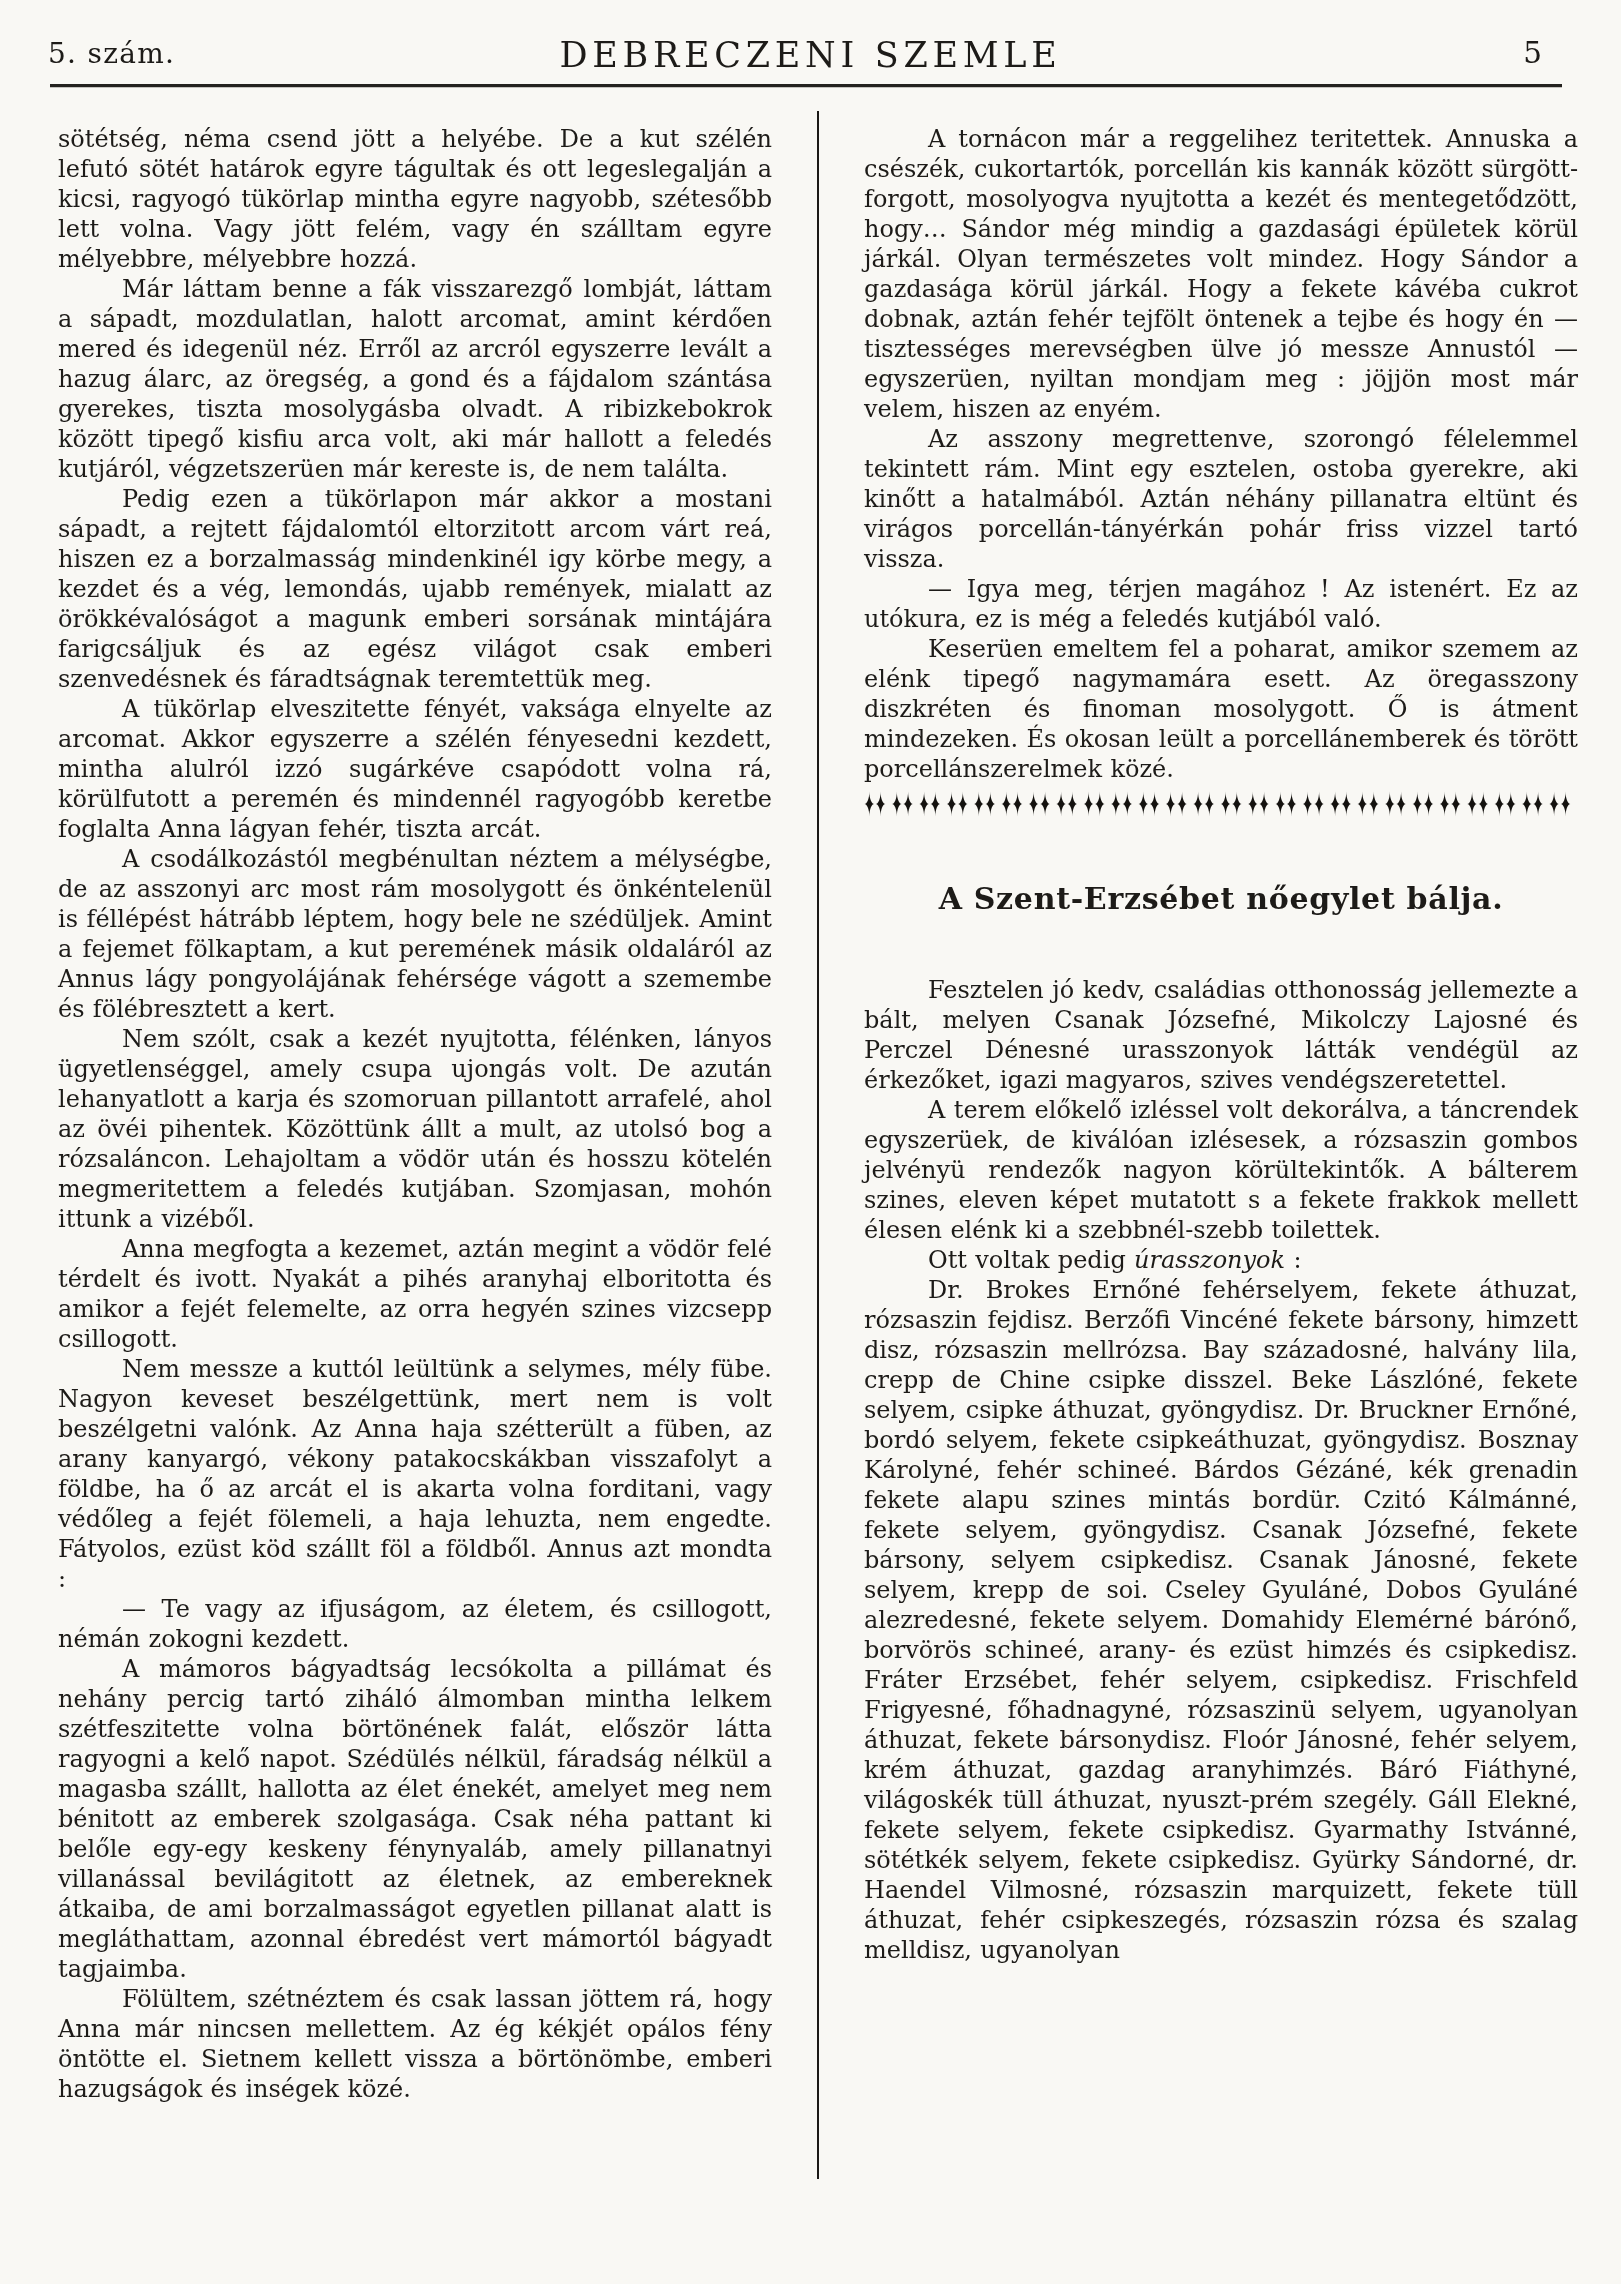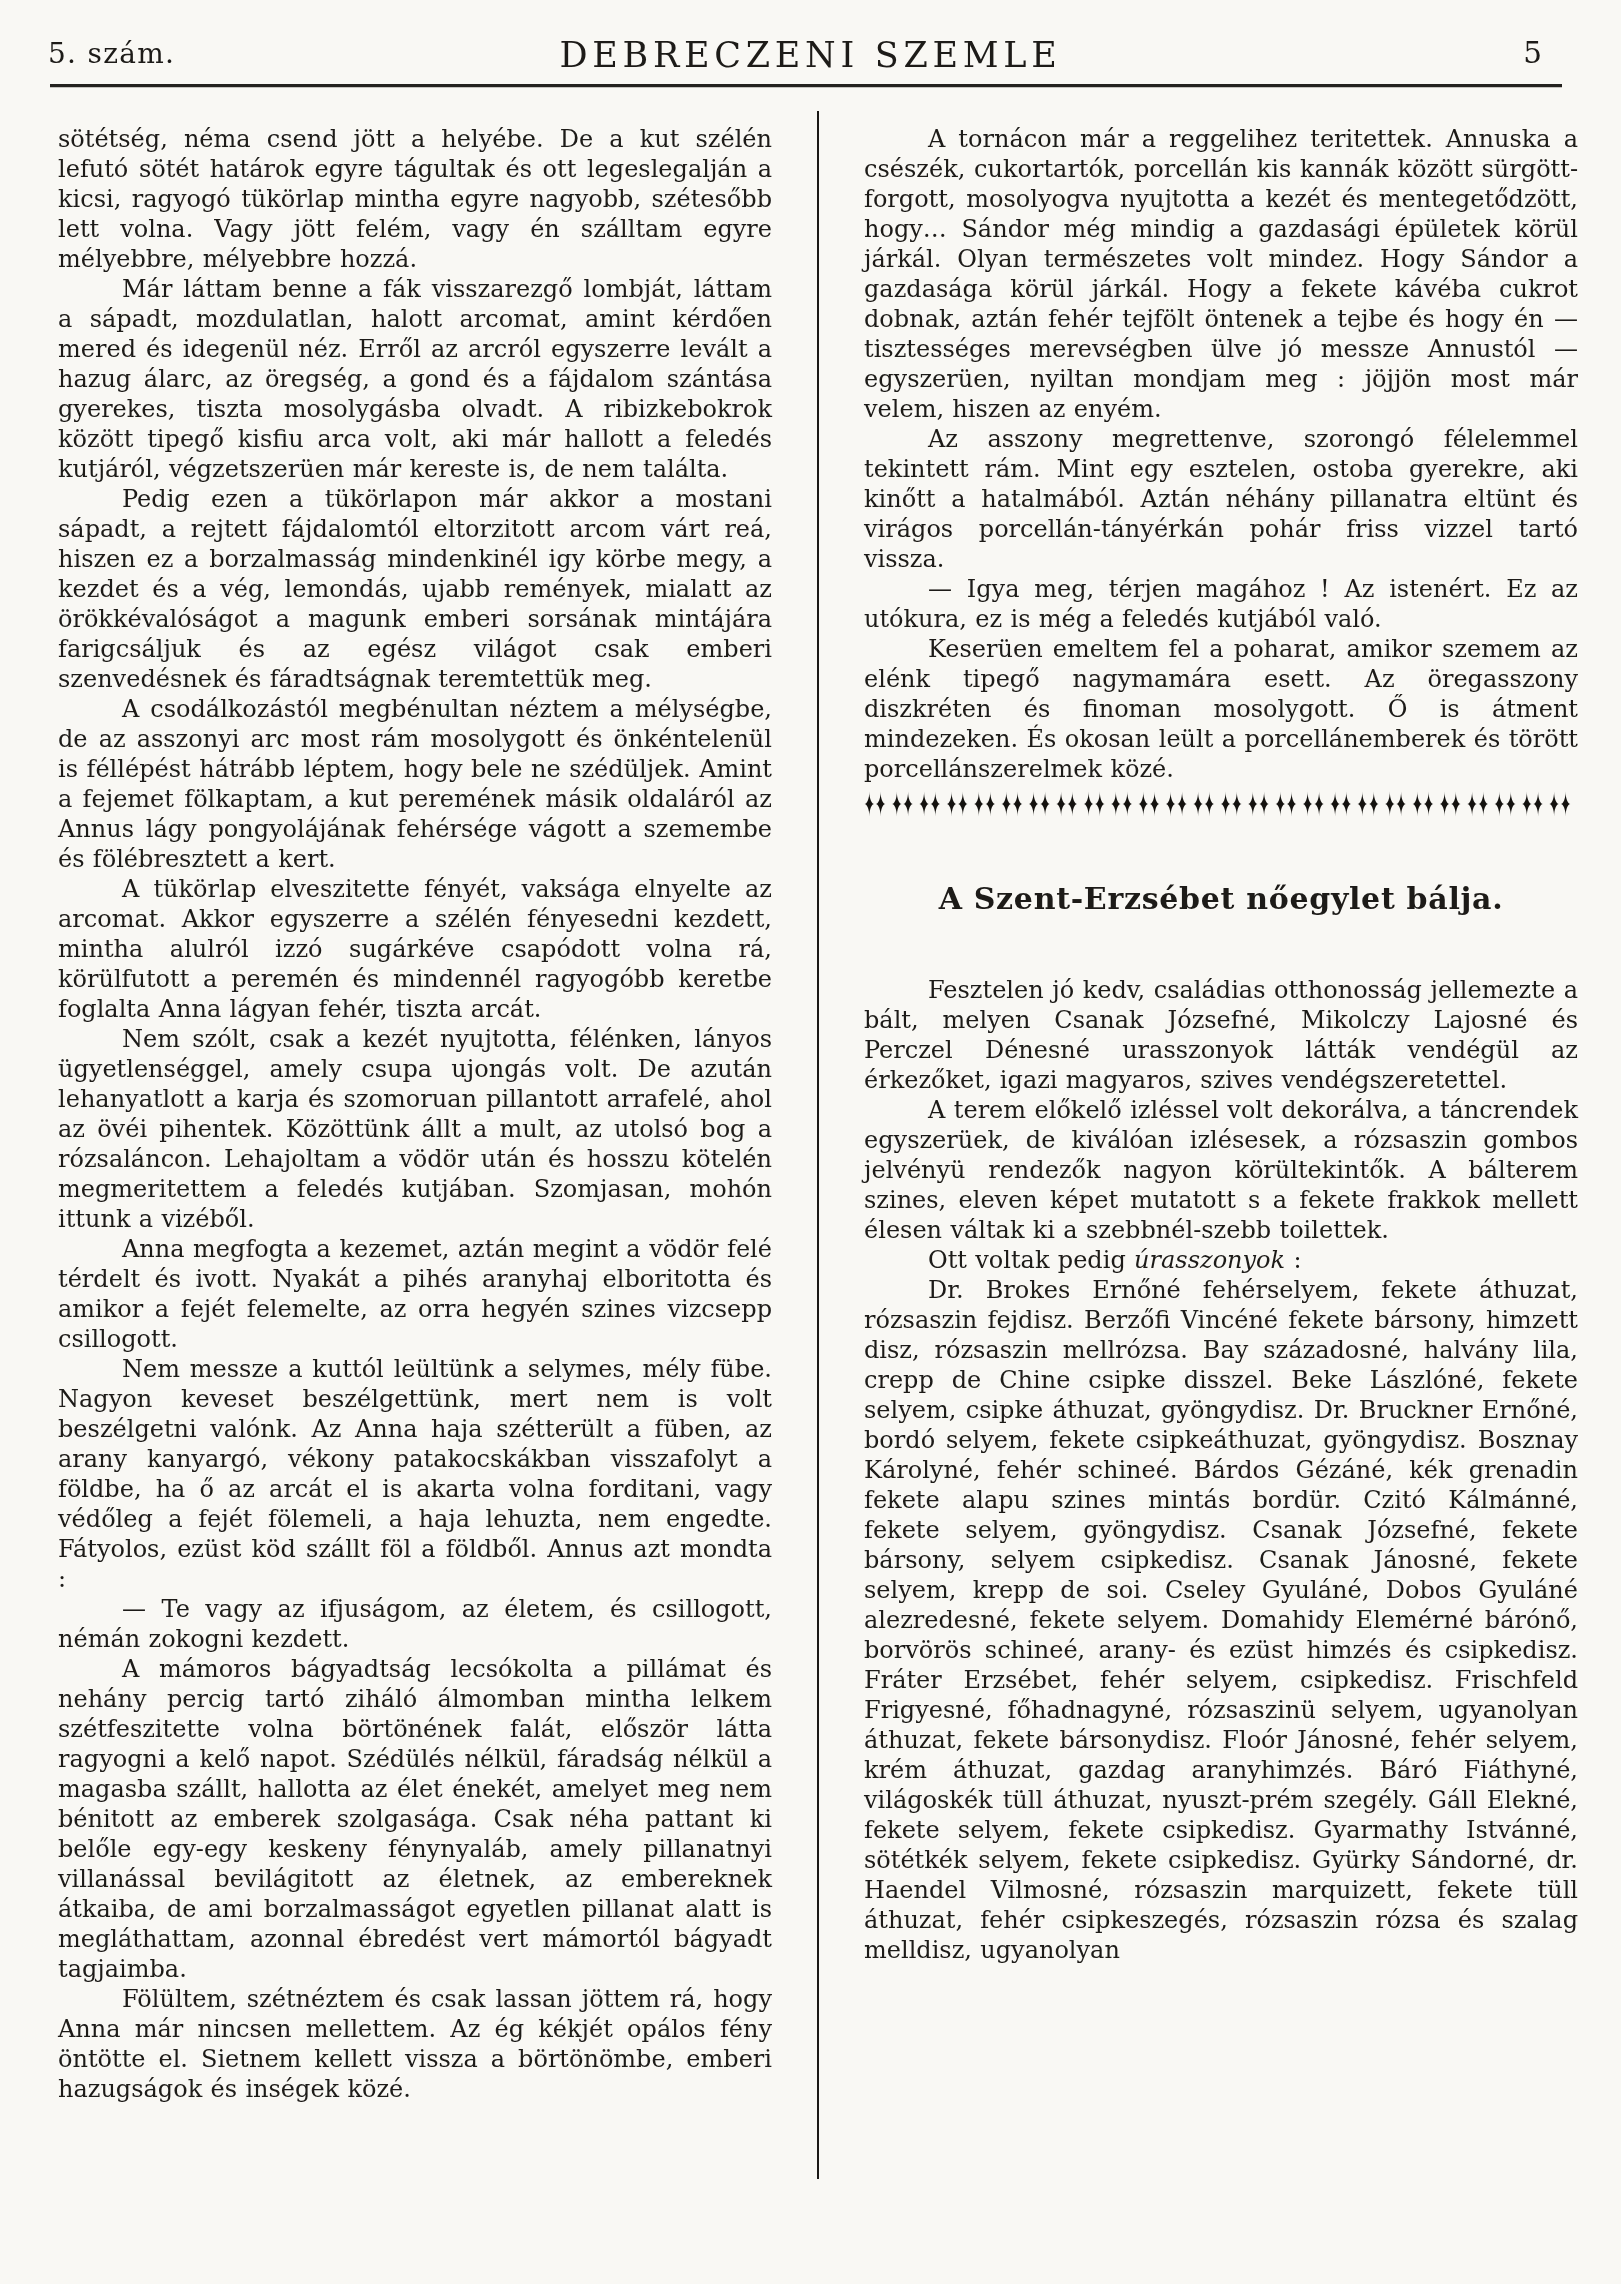--- a/index.html
+++ b/index.html
@@ -80,23 +80,23 @@
   <div class="columns">
 
     <div class="col">
 
         <p class="para noindent">sötétség, néma csend jött a helyébe. De a kut szélén lefutó sötét határok egyre tágultak és ott legeslegalján a kicsi, ragyogó tükörlap mintha egyre nagyobb, szétesőbb lett volna. Vagy jött felém, vagy én szálltam egyre mélyebbre, mélyebbre hozzá.</p>
 
         <p class="para">Már láttam benne a fák visszarezgő lombját, láttam a sápadt, mozdulatlan, halott arcomat, amint kérdően mered és idegenül néz. Erről az arcról egyszerre levált a hazug álarc, az öregség, a gond és a fájdalom szántása gyerekes, tiszta mosolygásba olvadt. A ribizkebokrok között tipegő kisfiu arca volt, aki már hallott a feledés kutjáról, végzetszerüen már kereste is, de nem találta.</p>
 
         <p class="para">Pedig ezen a tükörlapon már akkor a mostani sápadt, a rejtett fájdalomtól eltorzitott arcom várt reá, hiszen ez a borzalmasság mindenkinél igy körbe megy, a kezdet és a vég, lemondás, ujabb remények, mialatt az örökkévalóságot a magunk emberi sorsának mintájára farigcsáljuk és az egész világot csak emberi szenvedésnek és fáradtságnak teremtettük meg.</p>
 
+        <p class="para">A tükörlap elveszitette fényét, vaksága elnyelte az arcomat. Akkor egyszerre a szélén fényesedni kezdett, mintha alulról izzó sugárkéve csapódott volna rá, körülfutott a peremén és mindennél ragyogóbb keretbe foglalta Anna lágyan fehér, tiszta arcát.</p>
+
         <p class="para">A csodálkozástól megbénultan néztem a mélységbe, de az asszonyi arc most rám mosolygott és önkéntelenül is féllépést hátrább léptem, hogy bele ne szédüljek. Amint a fejemet fölkaptam, a kut peremének másik oldaláról az Annus lágy pongyolájának fehérsége vágott a szemembe és fölébresztett a kert.</p>
-
-        <p class="para">A tükörlap elveszitette fényét, vaksága elnyelte az arcomat. Akkor egyszerre a szélén fényesedni kezdett, mintha alulról izzó sugárkéve csapódott volna rá, körülfutott a peremén és mindennél ragyogóbb keretbe foglalta Anna lágyan fehér, tiszta arcát.</p>
 
         <p class="para">Nem szólt, csak a kezét nyujtotta, félénken, lányos ügyetlenséggel, amely csupa ujongás volt. De azután lehanyatlott a karja és szomoruan pillantott arrafelé, ahol az övéi pihentek. Közöttünk állt a mult, az utolsó bog a rózsaláncon. Lehajoltam a vödör után és hosszu kötelén megmeritettem a feledés kutjában. Szomjasan, mohón ittunk a vizéből.</p>
 
         <p class="para">Anna megfogta a kezemet, aztán megint a vödör felé térdelt és ivott. Nyakát a pihés aranyhaj elboritotta és amikor a fejét felemelte, az orra hegyén szines vizcsepp csillogott.</p>
 
         <p class="para">Nem messze a kuttól leültünk a selymes, mély fübe. Nagyon keveset beszélgettünk, mert nem is volt beszélgetni valónk. Az Anna haja szétterült a füben, az arany kanyargó, vékony patakocskákban visszafolyt a földbe, ha ő az arcát el is akarta volna forditani, vagy védőleg a fejét fölemeli, a haja lehuzta, nem engedte. Fátyolos, ezüst köd szállt föl a földből. Annus azt mondta :</p>
 
         <p class="para">— Te vagy az ifjuságom, az életem, és csillogott, némán zokogni kezdett.</p>
 
         <p class="para">A mámoros bágyadtság lecsókolta a pillámat és nehány percig tartó ziháló álmomban mintha lelkem szétfeszitette volna börtönének falát, először látta ragyogni a kelő napot. Szédülés nélkül, fáradság nélkül a magasba szállt, hallotta az élet énekét, amelyet meg nem bénitott az emberek szolgasága. Csak néha pattant ki belőle egy-egy keskeny fénynyaláb, amely pillanatnyi villanással bevilágitott az életnek, az embereknek átkaiba, de ami borzalmasságot egyetlen pillanat alatt is megláthattam, azonnal ébredést vert mámortól bágyadt tagjaimba.</p>
@@ -121,21 +121,21 @@
 
       <div class="orn">✦✦ ✦✦ ✦✦ ✦✦ ✦✦ ✦✦ ✦✦ ✦✦ ✦✦ ✦✦ ✦✦ ✦✦ ✦✦ ✦✦ ✦✦ ✦✦ ✦✦ ✦✦ ✦✦ ✦✦ ✦✦ ✦✦ ✦✦ ✦✦ ✦✦ ✦✦</div>
 
       <h1 class="headline">A Szent-Erzsébet nőegylet bálja.</h1>
 
       <div>
 
 
           <p class="para">Fesztelen jó kedv, családias otthonosság jellemezte a bált, melyen Csanak Józsefné, Mikolczy Lajosné és Perczel Dénesné urasszonyok látták vendégül az érkezőket, igazi magyaros, szives vendégszeretettel.</p>
 
-          <p class="para">A terem előkelő izléssel volt dekorálva, a táncrendek egyszerüek, de kiválóan izlésesek, a rózsaszin gombos jelvényü rendezők nagyon körültekintők. A bálterem szines, eleven képet mutatott s a fekete frakkok mellett élesen váltak ki a szebbnél-szebb toilettek.</p>
+          <p class="para">A terem előkelő izléssel volt dekorálva, a táncrendek egyszerüek, de kiválóan izlésesek, a rózsaszin gombos jelvényü rendezők nagyon körültekintők. A bálterem szines, eleven képet mutatott s a fekete frakkok mellett élesen elénk ki a szebbnél-szebb toilettek.</p>
         </div>
 
       <p class="para hostess"><span>Ott voltak pedig </span><em>úrasszonyok</em><span> :</span></p>
 
       <div>
 
           <p class="para">Dr. Brokes Ernőné fehérselyem, fekete áthuzat, rózsaszin fejdisz. Berzőfi Vincéné fekete bársony, himzett disz, rózsaszin mellrózsa. Bay századosné, halvány lila, crepp de Chine csipke disszel. Beke Lászlóné, fekete selyem, csipke áthuzat, gyöngydisz. Dr. Bruckner Ernőné, bordó selyem, fekete csipkeáthuzat, gyöngydisz. Bosznay Károlyné, fehér schineé. Bárdos Gézáné, kék grenadin fekete alapu szines mintás bordür. Czitó Kálmánné, fekete selyem, gyöngydisz. Csanak Józsefné, fekete bársony, selyem csipkedisz. Csanak Jánosné, fekete selyem, krepp de soi. Cseley Gyuláné, Dobos Gyuláné alezredesné, fekete selyem. Domahidy Elemérné bárónő, borvörös schineé, arany- és ezüst himzés és csipkedisz. Fráter Erzsébet, fehér selyem, csipkedisz. Frischfeld Frigyesné, főhadnagyné, rózsaszinü selyem, ugyanolyan áthuzat, fekete bársonydisz. Floór Jánosné, fehér selyem, krém áthuzat, gazdag aranyhimzés. Báró Fiáthyné, világoskék tüll áthuzat, nyuszt-prém szegély. Gáll Elekné, fekete selyem, fekete csipkedisz. Gyarmathy Istvánné, sötétkék selyem, fekete csipkedisz. Gyürky Sándorné, dr. Haendel Vilmosné, rózsaszin marquizett, fekete tüll áthuzat, fehér csipkeszegés, rózsaszin rózsa és szalag melldisz, ugyanolyan</p>
         </div>
 
     </div>

